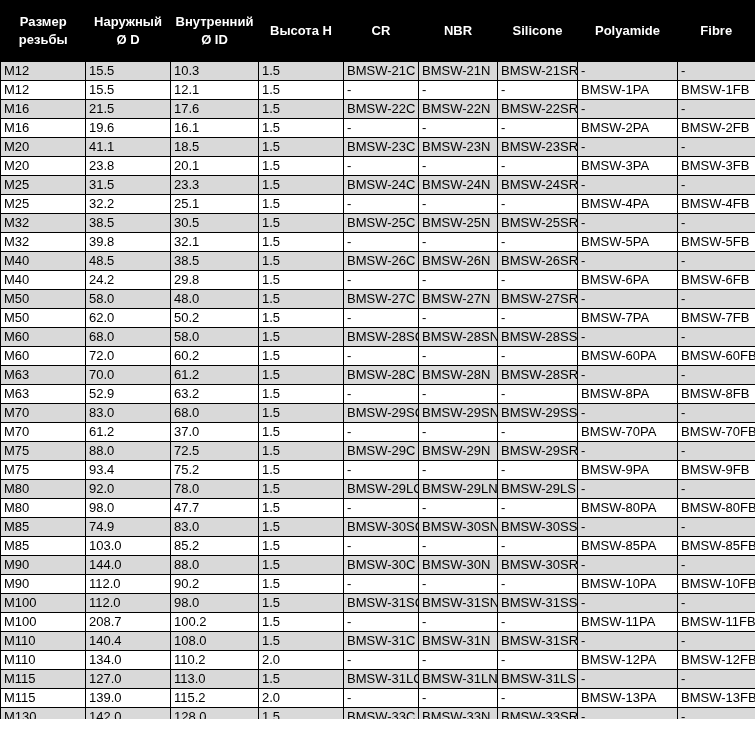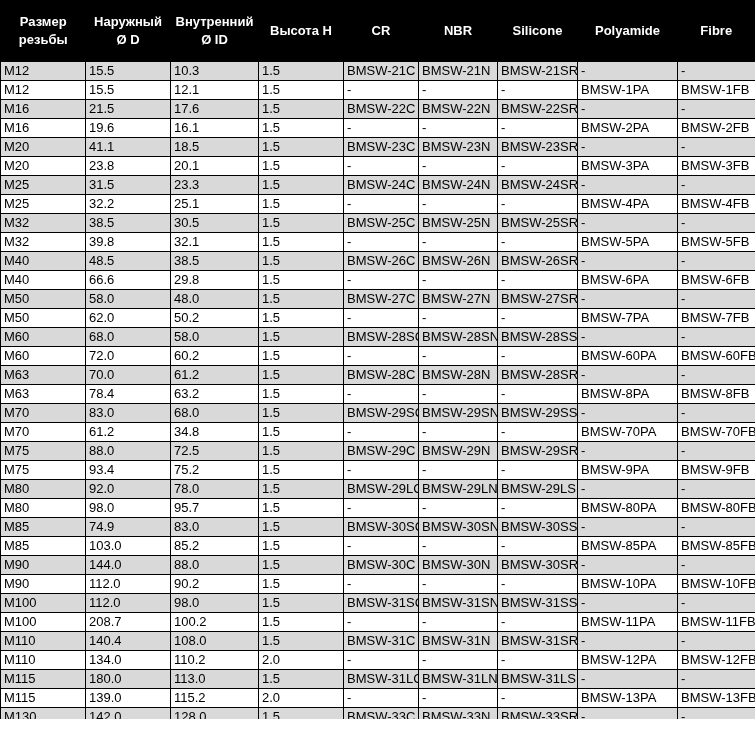--- a/index.html
+++ b/index.html
@@ -206,21 +206,21 @@
           <td>38.5</td>
           <td>1.5</td>
           <td>BMSW-26C</td>
           <td>BMSW-26N</td>
           <td>BMSW-26SR</td>
           <td>-</td>
           <td>-</td>
         </tr>
         <tr>
           <td>M40</td>
-          <td>66.6</td>
+          <td>24.2</td>
           <td>29.8</td>
           <td>1.5</td>
           <td>-</td>
           <td>-</td>
           <td>-</td>
           <td>BMSW-6PA</td>
           <td>BMSW-6FB</td>
         </tr>
         <tr>
           <td>M50</td>
@@ -272,21 +272,21 @@
           <td>61.2</td>
           <td>1.5</td>
           <td>BMSW-28C</td>
           <td>BMSW-28N</td>
           <td>BMSW-28SR</td>
           <td>-</td>
           <td>-</td>
         </tr>
         <tr>
           <td>M63</td>
-          <td>78.4</td>
+          <td>52.9</td>
           <td>63.2</td>
           <td>1.5</td>
           <td>-</td>
           <td>-</td>
           <td>-</td>
           <td>BMSW-8PA</td>
           <td>BMSW-8FB</td>
         </tr>
         <tr>
           <td>M70</td>
@@ -295,21 +295,21 @@
           <td>1.5</td>
           <td>BMSW-29SC</td>
           <td>BMSW-29SN</td>
           <td>BMSW-29SSR</td>
           <td>-</td>
           <td>-</td>
         </tr>
         <tr>
           <td>M70</td>
           <td>61.2</td>
-          <td>34.8</td>
+          <td>37.0</td>
           <td>1.5</td>
           <td>-</td>
           <td>-</td>
           <td>-</td>
           <td>BMSW-70PA</td>
           <td>BMSW-70FB</td>
         </tr>
         <tr>
           <td>M75</td>
           <td>88.0</td>
@@ -339,21 +339,21 @@
           <td>1.5</td>
           <td>BMSW-29LC</td>
           <td>BMSW-29LN</td>
           <td>BMSW-29LSR</td>
           <td>-</td>
           <td>-</td>
         </tr>
         <tr>
           <td>M80</td>
           <td>98.0</td>
-          <td>95.7</td>
+          <td>47.7</td>
           <td>1.5</td>
           <td>-</td>
           <td>-</td>
           <td>-</td>
           <td>BMSW-80PA</td>
           <td>BMSW-80FB</td>
         </tr>
         <tr>
           <td>M85</td>
           <td>74.9</td>
@@ -437,21 +437,21 @@
           <td>110.2</td>
           <td>2.0</td>
           <td>-</td>
           <td>-</td>
           <td>-</td>
           <td>BMSW-12PA</td>
           <td>BMSW-12FB</td>
         </tr>
         <tr>
           <td>M115</td>
-          <td>180.0</td>
+          <td>127.0</td>
           <td>113.0</td>
           <td>1.5</td>
           <td>BMSW-31LC</td>
           <td>BMSW-31LN</td>
           <td>BMSW-31LSR</td>
           <td>-</td>
           <td>-</td>
         </tr>
         <tr>
           <td>M115</td>

